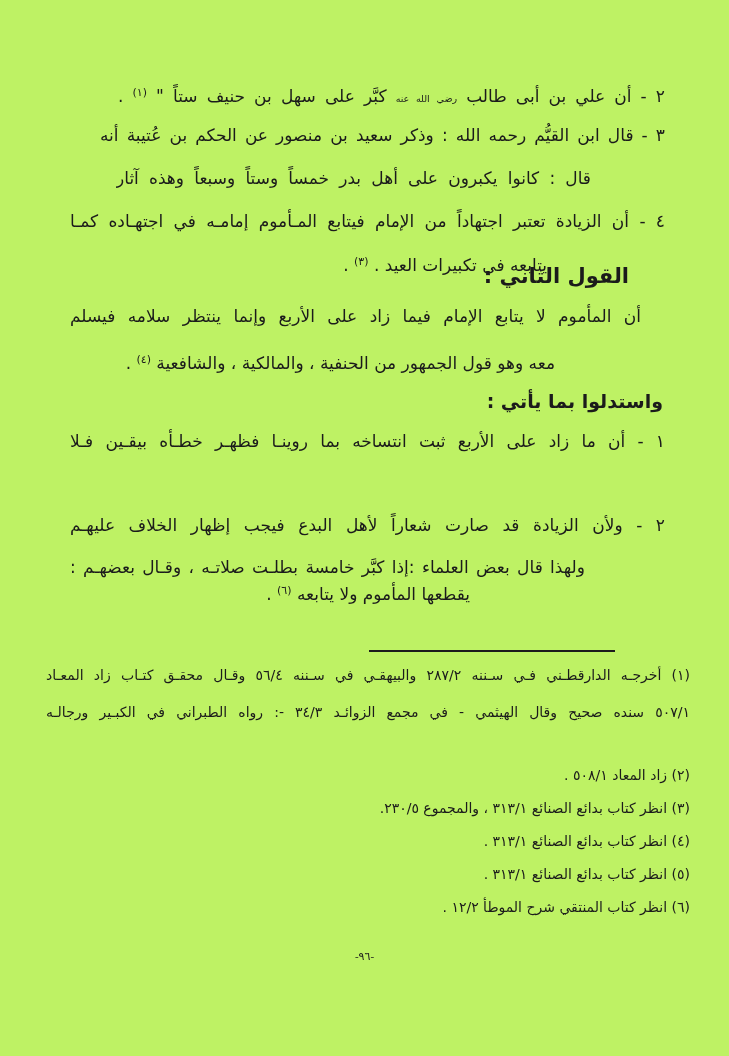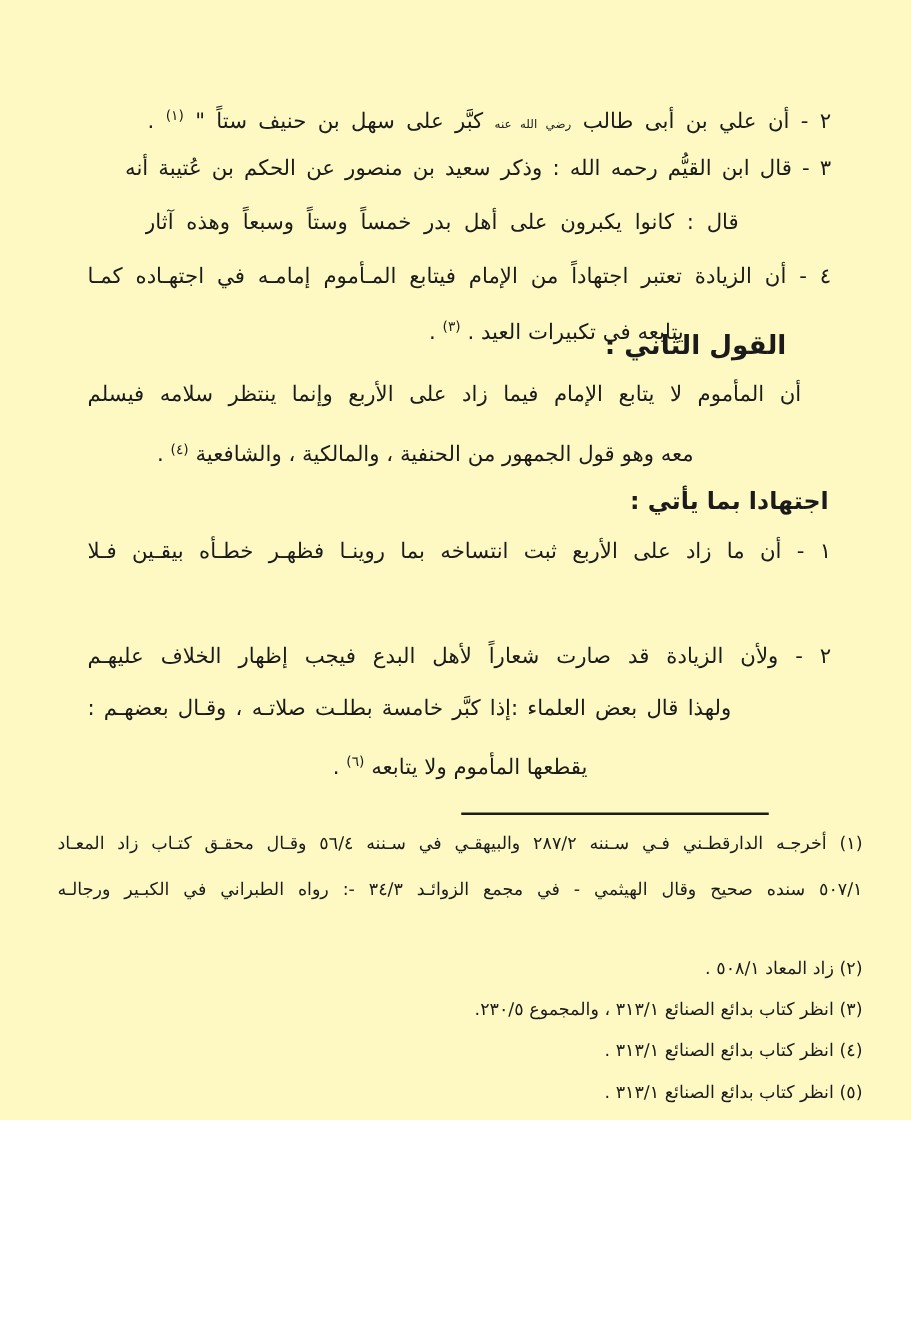--- a/index.html
+++ b/index.html
@@ -1,19 +1,19 @@
 <!DOCTYPE html>
 <html lang="ar" dir="rtl"><head>
 <meta charset="utf-8">
 <style>
   * { margin:0; padding:0; box-sizing:border-box; }
   html, body { background:#ffffff; }
   .page {
-    position:relative; width:729px; height:896px;
-    background:#fef9c3; color:#1b1b1b;
+    position:relative; width:729px; height:1056px;
+    background:#bef264; color:#1b1b1b;
     direction:rtl;
     font-family:"DejaVu Sans", sans-serif;
     overflow:hidden; margin:0 auto;
   }
   .main { position:absolute; top:0; right:64px; left:70px; height:100%; }
   .foot { position:absolute; top:0; right:39px; left:46px; height:100%; }
 
   .bl { position:absolute; font-size:17px; line-height:33px; white-space:nowrap; text-align:right; }
   .fill { white-space:normal; text-align:justify; text-align-last:justify; overflow:hidden; max-height:36px; }
 
@@ -45,30 +45,30 @@
     <div class="bl fill" style="top:205px; right:0; left:0;"><span>٤ - أن الزيادة تعتبر اجتهاداً من الإمام فيتابع المـأموم إمامـه في اجتهـاده كمـا</span></div>
 
     <div class="bl" style="top:245px; right:118px;"><span>يتابعه في تكبيرات العيد . </span><span class="ref">(٣)</span><span> .</span></div>
 
     <div class="h1" style="top:260px; right:36px;"><span>القول الثاني :</span></div>
 
     <div class="bl fill" style="top:300px; right:24px; left:0;"><span>أن المأموم لا يتابع الإمام فيما زاد على الأربع وإنما ينتظر سلامه فيسلم</span></div>
 
     <div class="bl" style="top:343px; right:110px;"><span>معه وهو قول الجمهور من الحنفية ، والمالكية ، والشافعية </span><span class="ref">(٤)</span><span> .</span></div>
 
-    <div class="h2" style="top:385px; right:2px;"><span>اجتهادا بما يأتي :</span></div>
+    <div class="h2" style="top:385px; right:2px;"><span>واستدلوا بما يأتي :</span></div>
 
     <div class="bl fill" style="top:425px; right:0; left:0;"><span>١ - أن ما زاد على الأربع ثبت انتساخه بما روينـا فظهـر خطـأه بيقـين فـلا</span></div>
 
 
     <div class="bl fill" style="top:509px; right:0; left:0;"><span>٢ - ولأن الزيادة قد صارت شعاراً لأهل البدع فيجب إظهار الخلاف عليهـم</span></div>
 
     <div class="bl fill" style="top:551px; right:80px; left:0;"><span>ولهذا قال بعض العلماء :إذا كبَّر خامسة بطلـت صلاتـه ، وقـال بعضهـم :</span></div>
 
-    <div class="bl" style="top:593px; right:195px;"><span>يقطعها المأموم ولا يتابعه </span><span class="ref">(٦)</span><span> .</span></div>
+    <div class="bl" style="top:574px; right:195px;"><span>يقطعها المأموم ولا يتابعه </span><span class="ref">(٦)</span><span> .</span></div>
 
   </div>
 
   <div class="sep"></div>
 
   <div class="foot">
     <div class="fn fnfill" style="top:662px; right:0; left:0;"><span>(١) أخرجـه الدارقطـني فـي سـننه ٢٨٧/٢ والبيهقـي في سـننه ٥٦/٤ وقـال محقـق كتـاب زاد المعـاد</span></div>
     <div class="fn fnfill" style="top:699px; right:0; left:0;"><span>٥٠٧/١ سنده صحيح وقال الهيثمي - في مجمع الزوائـد ٣٤/٣ -: رواه الطبراني في الكبـير ورجالـه</span></div>
     <div class="fn" style="top:762px; right:0;"><span>(٢) زاد المعاد ٥٠٨/١ .</span></div>
     <div class="fn" style="top:795px; right:0;"><span>(٣) انظر كتاب بدائع الصنائع ٣١٣/١ ، والمجموع ٢٣٠/٥.</span></div>

